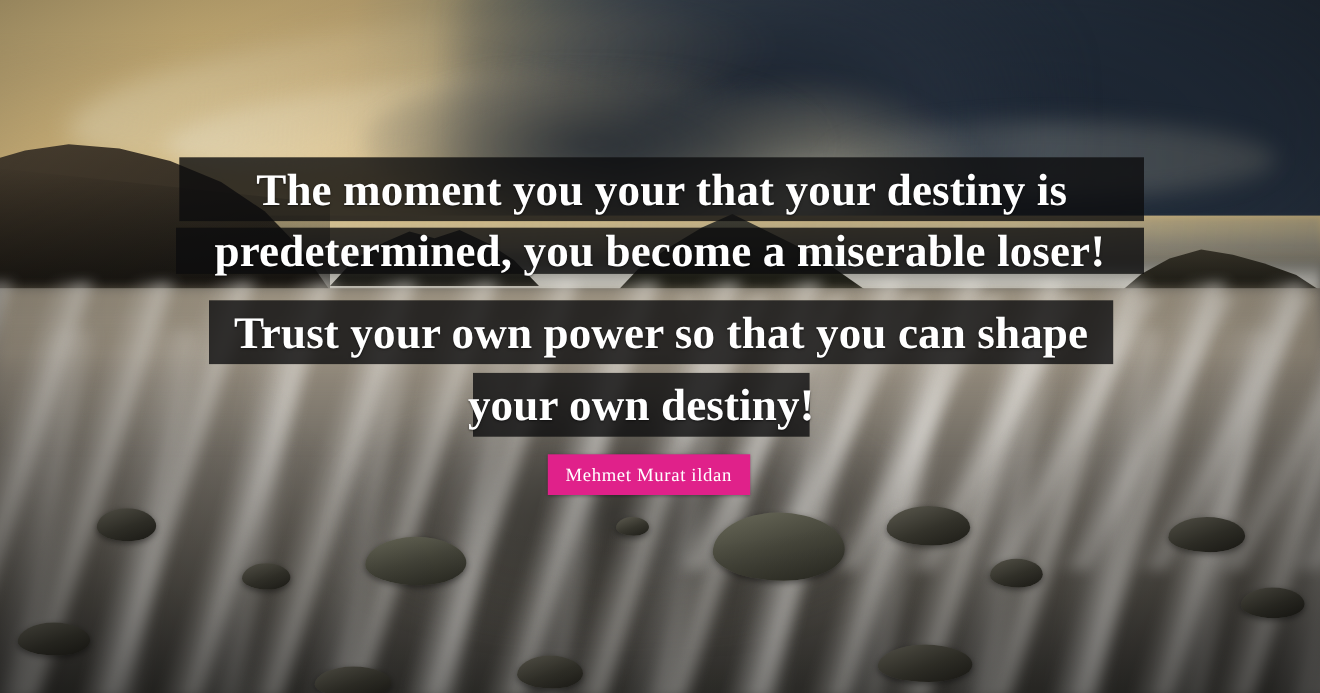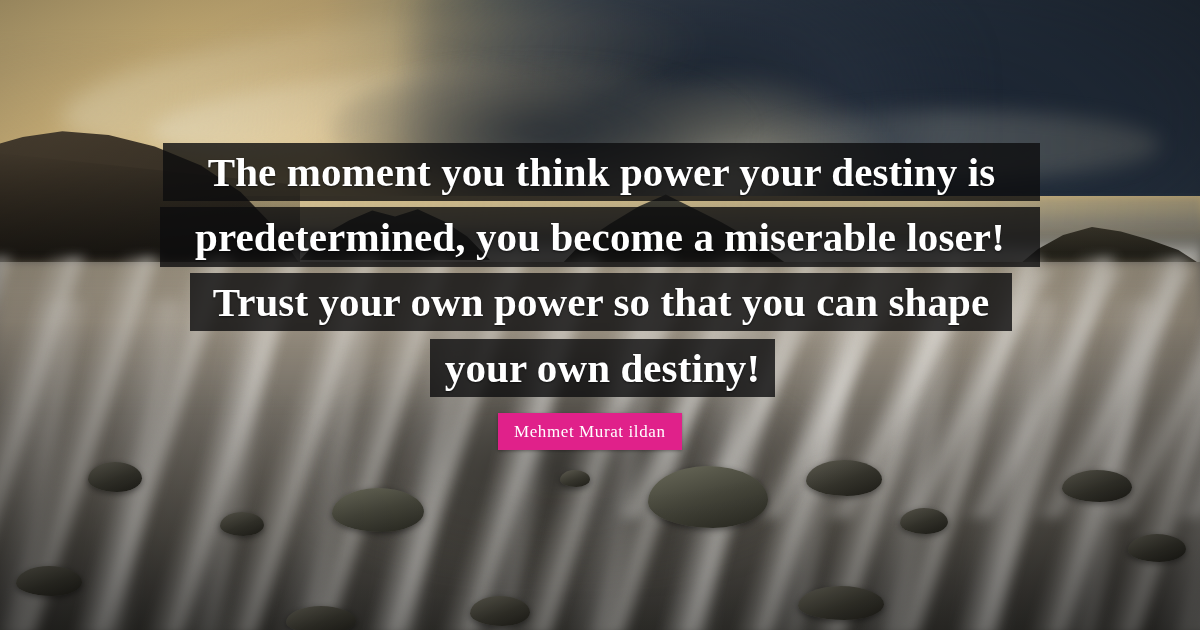--- a/index.html
+++ b/index.html
@@ -201,23 +201,23 @@
     background:rgba(12,12,14,.80);
     color:#ffffff;
     font-family:"Liberation Serif", serif;
     font-weight:700;
     font-size:41px;
     letter-spacing:.1px;
     white-space:nowrap;
     text-shadow:0 1px 2px rgba(0,0,0,.55);
   }
   #qline0{left:163px;top:143px;width:877px;height:58px;}
-  #qline1{left:160px;top:207px;width:880px;height:60px;text-align:center;}
+  #qline1{left:160px;top:207px;width:880px;height:42px;text-align:center;}
   #qline2{left:190px;top:273px;width:822px;height:58px;}
-  #qline3{left:430px;top:339px;width:345px;height:58px;}
+  #qline3{left:430px;top:339px;width:306px;height:58px;}
 
   
   .author{
     position:absolute;left:498px;top:413px;
     height:27px;padding:5px 16px;
     display:flex;align-items:center;justify-content:center;
     background:#e0218a;
     color:#ffffff;
     font-family:"Liberation Serif", serif;
     font-size:17px;
@@ -293,21 +293,21 @@
     <div class="stone" style="left:798px;top:586px;width:86px;height:34px;"></div>
     <div class="stone" style="left:1062px;top:470px;width:70px;height:32px;"></div>
     <div class="stone" style="left:1128px;top:534px;width:58px;height:28px;"></div>
     <div class="stone" style="left:16px;top:566px;width:66px;height:30px;"></div>
     <div class="stone" style="left:286px;top:606px;width:70px;height:28px;"></div>
 
     <div class="vignette"></div>
   </div>
 
   <div class="quote">
-    <div class="qline" id="qline0">The moment you think power your destiny is</div>
+    <div class="qline" id="qline0">The moment you your that your destiny is</div>
     <div class="qline" id="qline1">predetermined, you become a miserable loser!</div>
     <div class="qline" id="qline2">Trust your own power so that you can shape</div>
     <div class="qline" id="qline3">your own destiny!</div>
   </div>
 
   <div class="author">Mehmet Murat ildan</div>
 
 
 </div>
 

